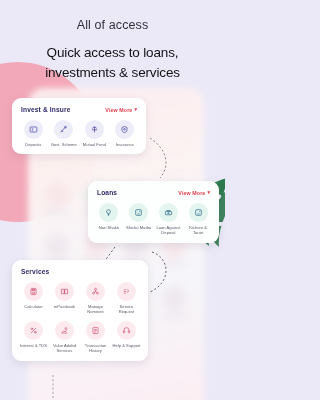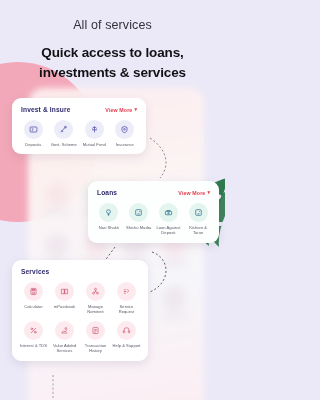--- a/index.html
+++ b/index.html
@@ -97,21 +97,21 @@
   }
   .kicker {
     font-size: 12.5px;
     color: #32323c;
     letter-spacing: .1px;
     font-weight: 400;
   }
   .headline {
     margin-top: 11px;
     font-size: 13.5px;
-    font-weight: bold;
+    font-weight: normal;
     color: #121216;
     line-height: 1.45;
     letter-spacing: -.15px;
     padding: 0 14px;
   }
 
   
   .card {
     position: absolute;
     z-index: 9;
@@ -258,21 +258,21 @@
     <g fill="#ebe9f7">
       <ellipse cx="17" cy="30" rx="5.5" ry="2.6" transform="rotate(-28 17 30)"></ellipse>
       <ellipse cx="14" cy="44" rx="5" ry="2.4" transform="rotate(-12 14 44)"></ellipse>
       <ellipse cx="20" cy="57" rx="4.4" ry="2.2" transform="rotate(8 20 57)"></ellipse>
       <ellipse cx="31" cy="22" rx="4.2" ry="2" transform="rotate(-48 31 22)"></ellipse>
       <ellipse cx="33" cy="48" rx="4" ry="1.9" transform="rotate(-8 33 48)"></ellipse>
     </g>
   </svg>
 
   <div class="head">
-    <div class="kicker">All of services</div>
+    <div class="kicker">All of access</div>
     <div class="headline">Quick access to loans, investments &amp; services</div>
   </div>
 
   <div class="card card-invest">
     <div class="card-head">
       <div class="card-title">Invest &amp; Insure</div>
       <div class="view-more">
         <span>View More</span>
         <span class="chev">▾</span>
       </div>

